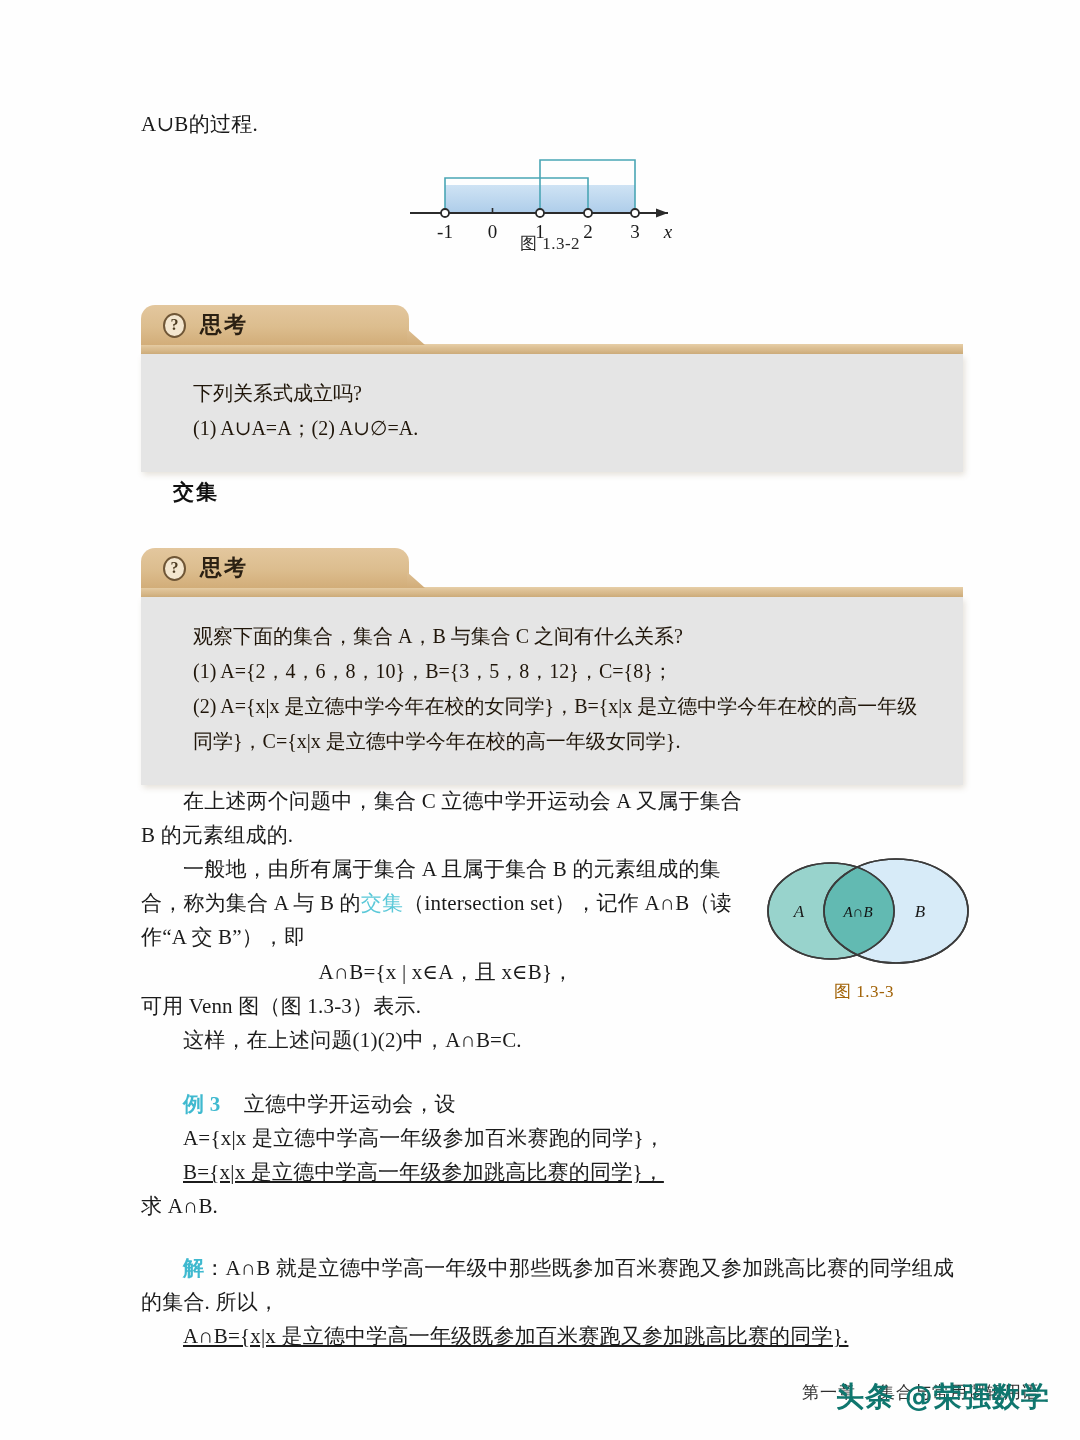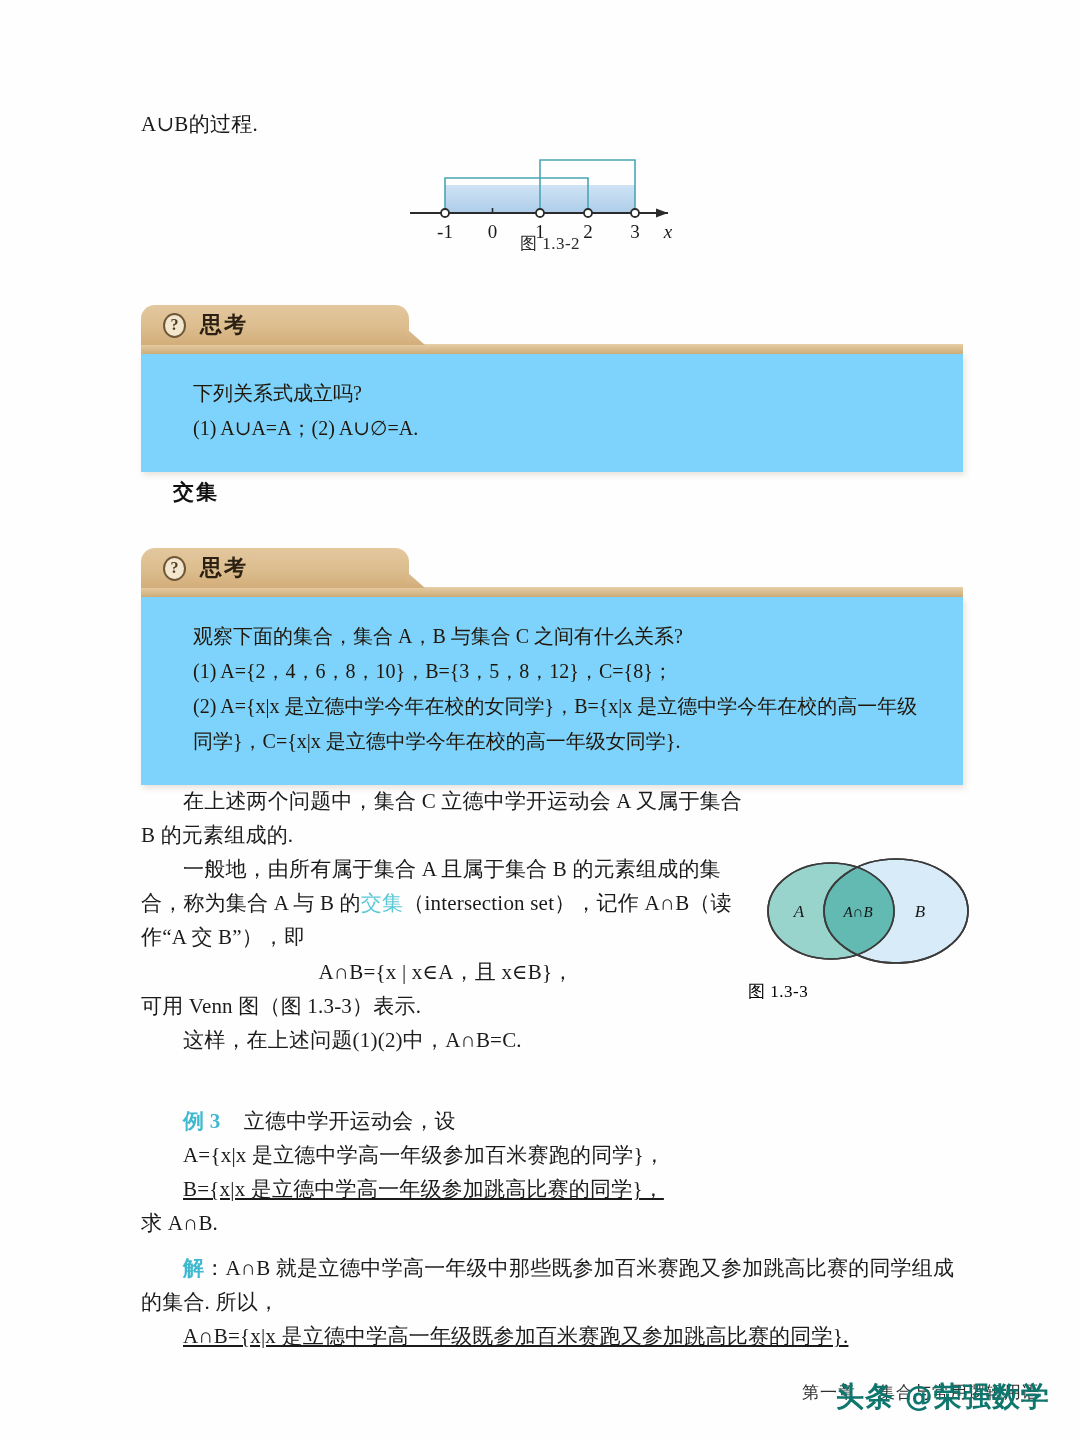--- a/index.html
+++ b/index.html
@@ -98,21 +98,21 @@
     font-weight: bold;
     color: #2b2013;
     letter-spacing: 2px;
   }
   .think-strip {
     height: 10px;
     background: linear-gradient(180deg, #e7cfa8 0%, #dcbf93 40%, #cfae7c 100%);
     margin-top: -1px;
   }
   .think-body {
-    background: #7dd3fc;
+    background: #e5e5e5;
     padding: 22px 30px 26px 52px;
     font-size: 20px;
     line-height: 1.75;
     color: #20160a;
     box-sizing: border-box;
     box-shadow: 2px 3px 6px rgba(120,100,60,.18);
   }
   .think-body .ln { white-space: normal; }
 
   #think-box-1 { top: 305px; }
@@ -143,39 +143,40 @@
   .hl-term { color: #5bc8d8; }
   .example-tag { color: #3fb9cf; font-weight: bold; }
   .solve-tag { color: #3fb9cf; font-weight: bold; }
 
   #para-1 { left: 141px; top: 784px; width: 610px; }
   #para-2 { left: 141px; top: 852px; width: 610px; }
   #eq-1   { left: 141px; top: 955px; width: 610px; }
   #para-3 { left: 141px; top: 989px; width: 610px; }
   #para-4 { left: 141px; top: 1023px; width: 610px; }
 
-  #example-block { left: 141px; top: 1087px; width: 822px; margin-top: 17px; }
+  #example-block { left: 141px; top: 1087px; width: 822px; }
   #solution-block { left: 141px; top: 1223px; width: 822px; }
 
   
   #venn-figure {
     position: absolute;
     left: 748px;
     top: 853px;
     width: 232px;
     height: 120px;
   }
   #fig133-caption {
     position: absolute;
     left: 748px;
     top: 980px;
     width: 232px;
+    text-align: center;
     font-size: 17px;
     letter-spacing: 0.5px;
-    color: #000000;
+    color: #a16207;
   }
 
   
   #footer {
     position: absolute;
     left: 0;
     top: 1381px;
     width: 1080px;
     text-align: right;
     padding-right: 40px;

